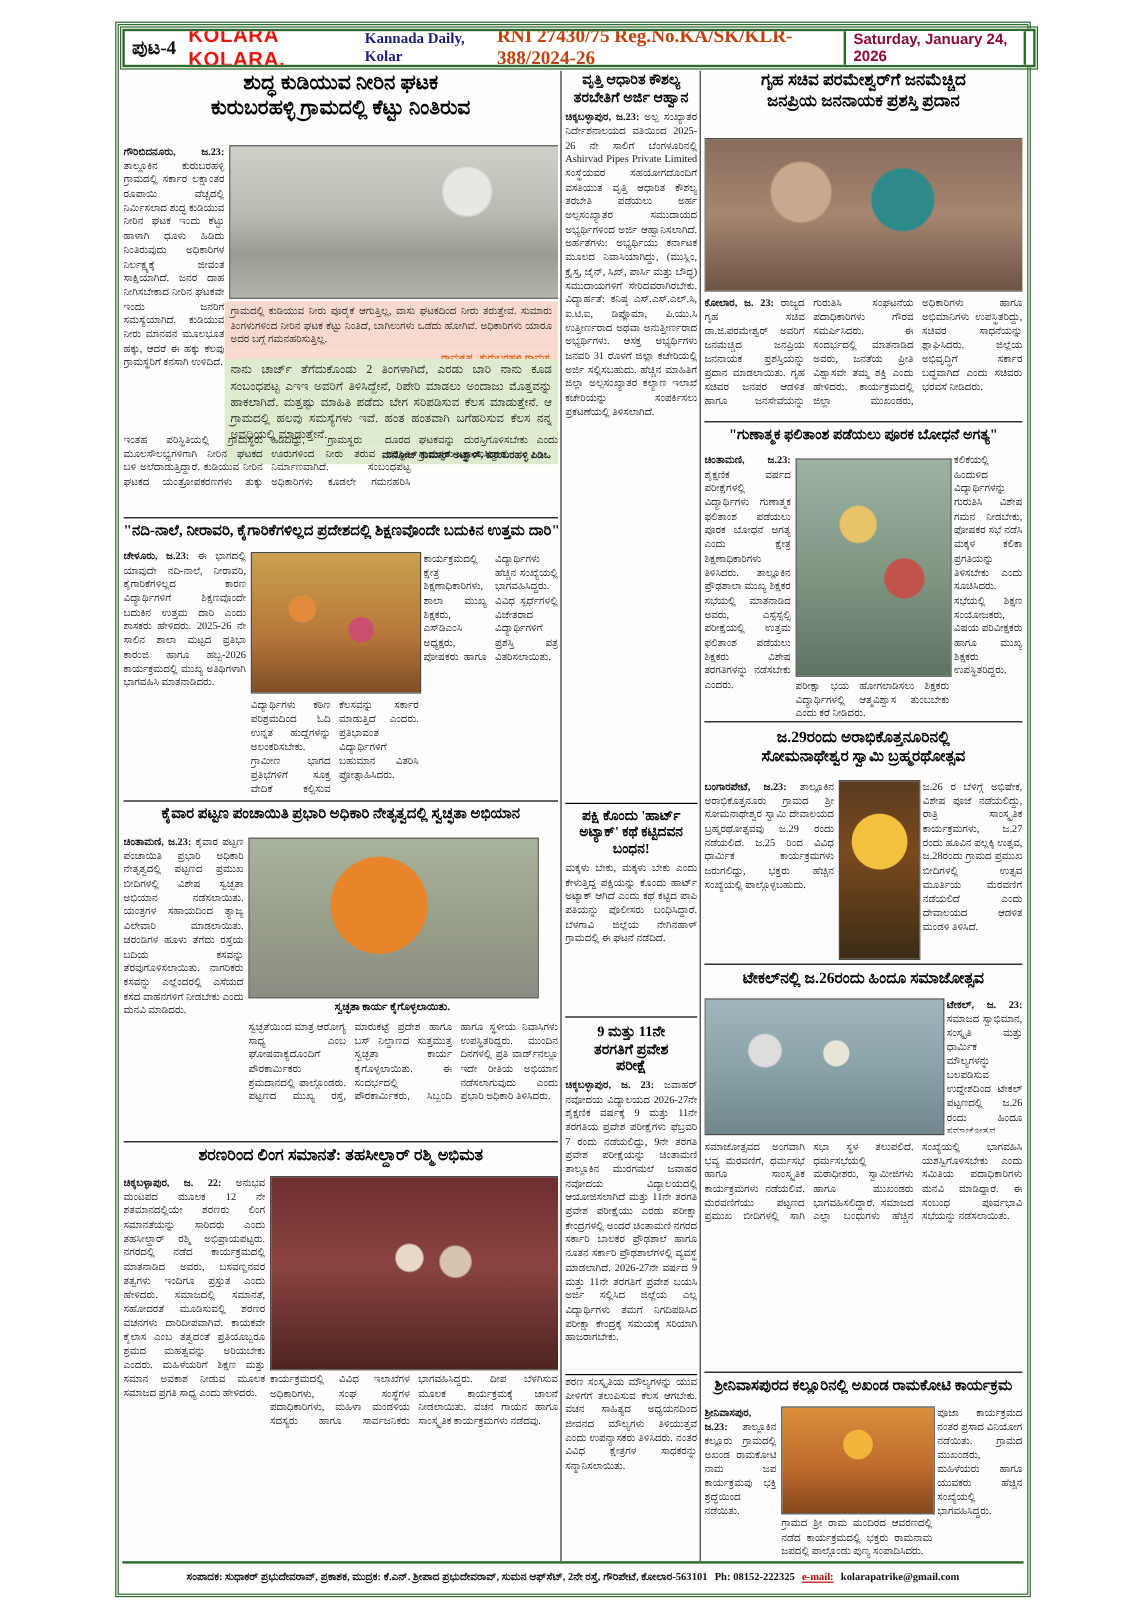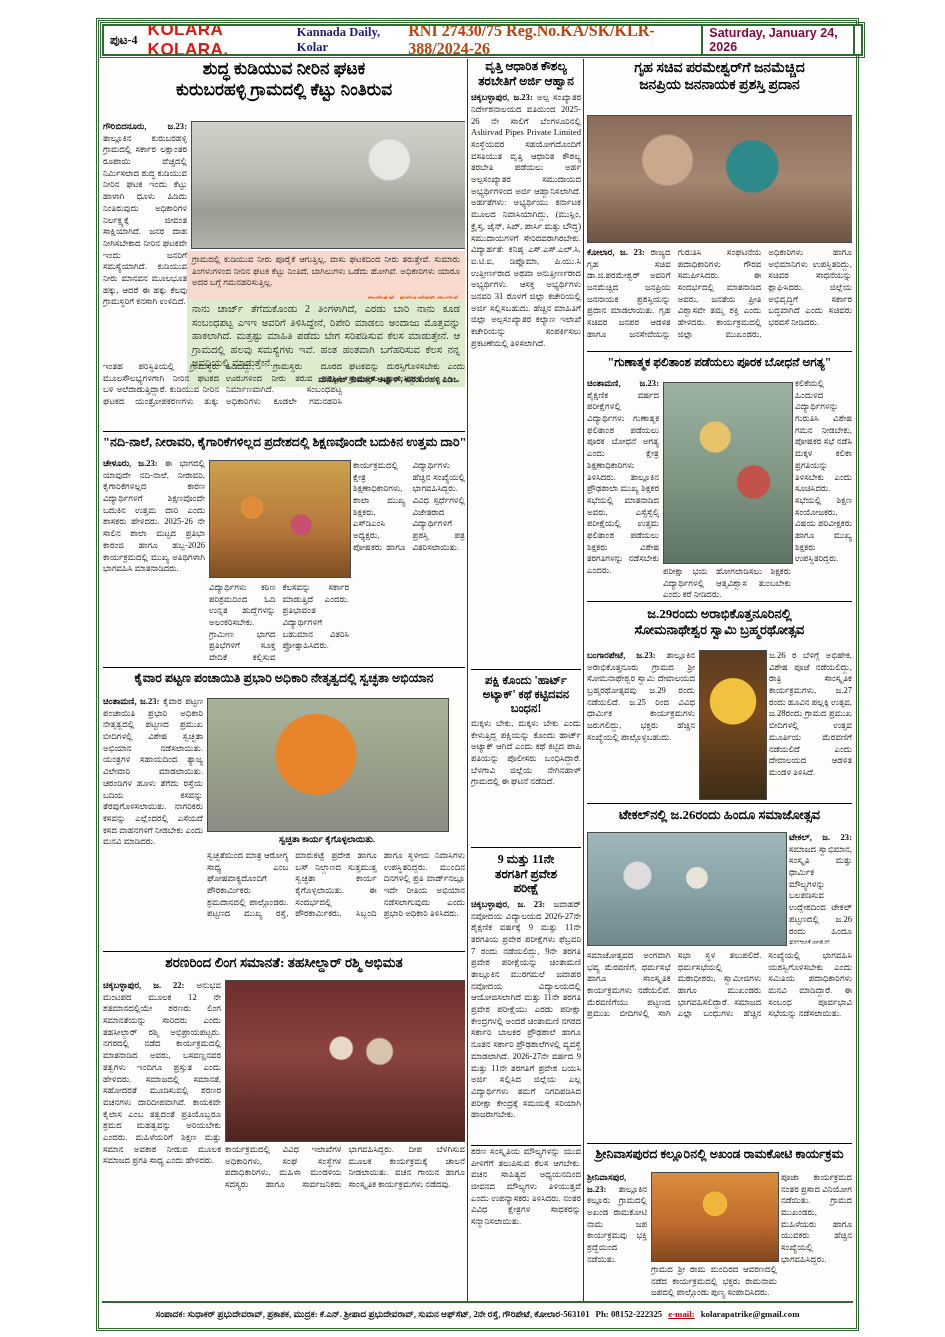--- a/index.html
+++ b/index.html
@@ -2,21 +2,21 @@
 <html><head>
 <meta charset="utf-8">
 <style>
   html,body{margin:0;padding:0;background:#ffffff;}
   body{font-family:"Liberation Serif","DejaVu Serif",serif;}
   #page{position:relative;width:945px;height:1337px;background:#fff;overflow:hidden;}
   #frame{position:absolute;left:96px;top:18px;width:757px;height:1307px;border:3px double #2e6b2e;background:#fffdfb;}
   .abs{position:absolute;overflow:hidden;}
   
   #hdr{left:3px;top:3px;width:745px;height:28px;border:2px solid #2e6b2e;outline:1px solid #2e6b2e;outline-offset:1px;display:flex;align-items:center;gap:10px;padding:0 6px;background:#fff;}
-  #hdr .pg{font-weight:bold;font-size:12px;color:#111;}
+  #hdr .pg{font-weight:bold;font-size:16px;color:#111;}
   #hdr .brand{font-weight:bold;font-size:17px;color:#e8150f;letter-spacing:.5px;font-family:"Liberation Sans",sans-serif;}
   #hdr .sub{font-weight:bold;font-size:12.5px;color:#1c1c7a;}
   #hdr .rni{font-weight:bold;font-size:16px;color:#c2410c;}
   #hdr .datebox{margin-left:auto;border:2px solid #2e6b2e;padding:1px 6px;font-weight:bold;font-size:12.5px;color:#8b0a3c;background:#fff;font-family:"Liberation Sans",sans-serif;}
   
   .hl{font-weight:bold;color:#000;text-align:center;line-height:1.22;}
   .col{font-size:8.6px;line-height:1.36;text-align:justify;color:#111;}
   .col b{font-weight:bold;}
   .c2{column-count:2;column-gap:7px;}
   .c3{column-count:3;column-gap:7px;}

